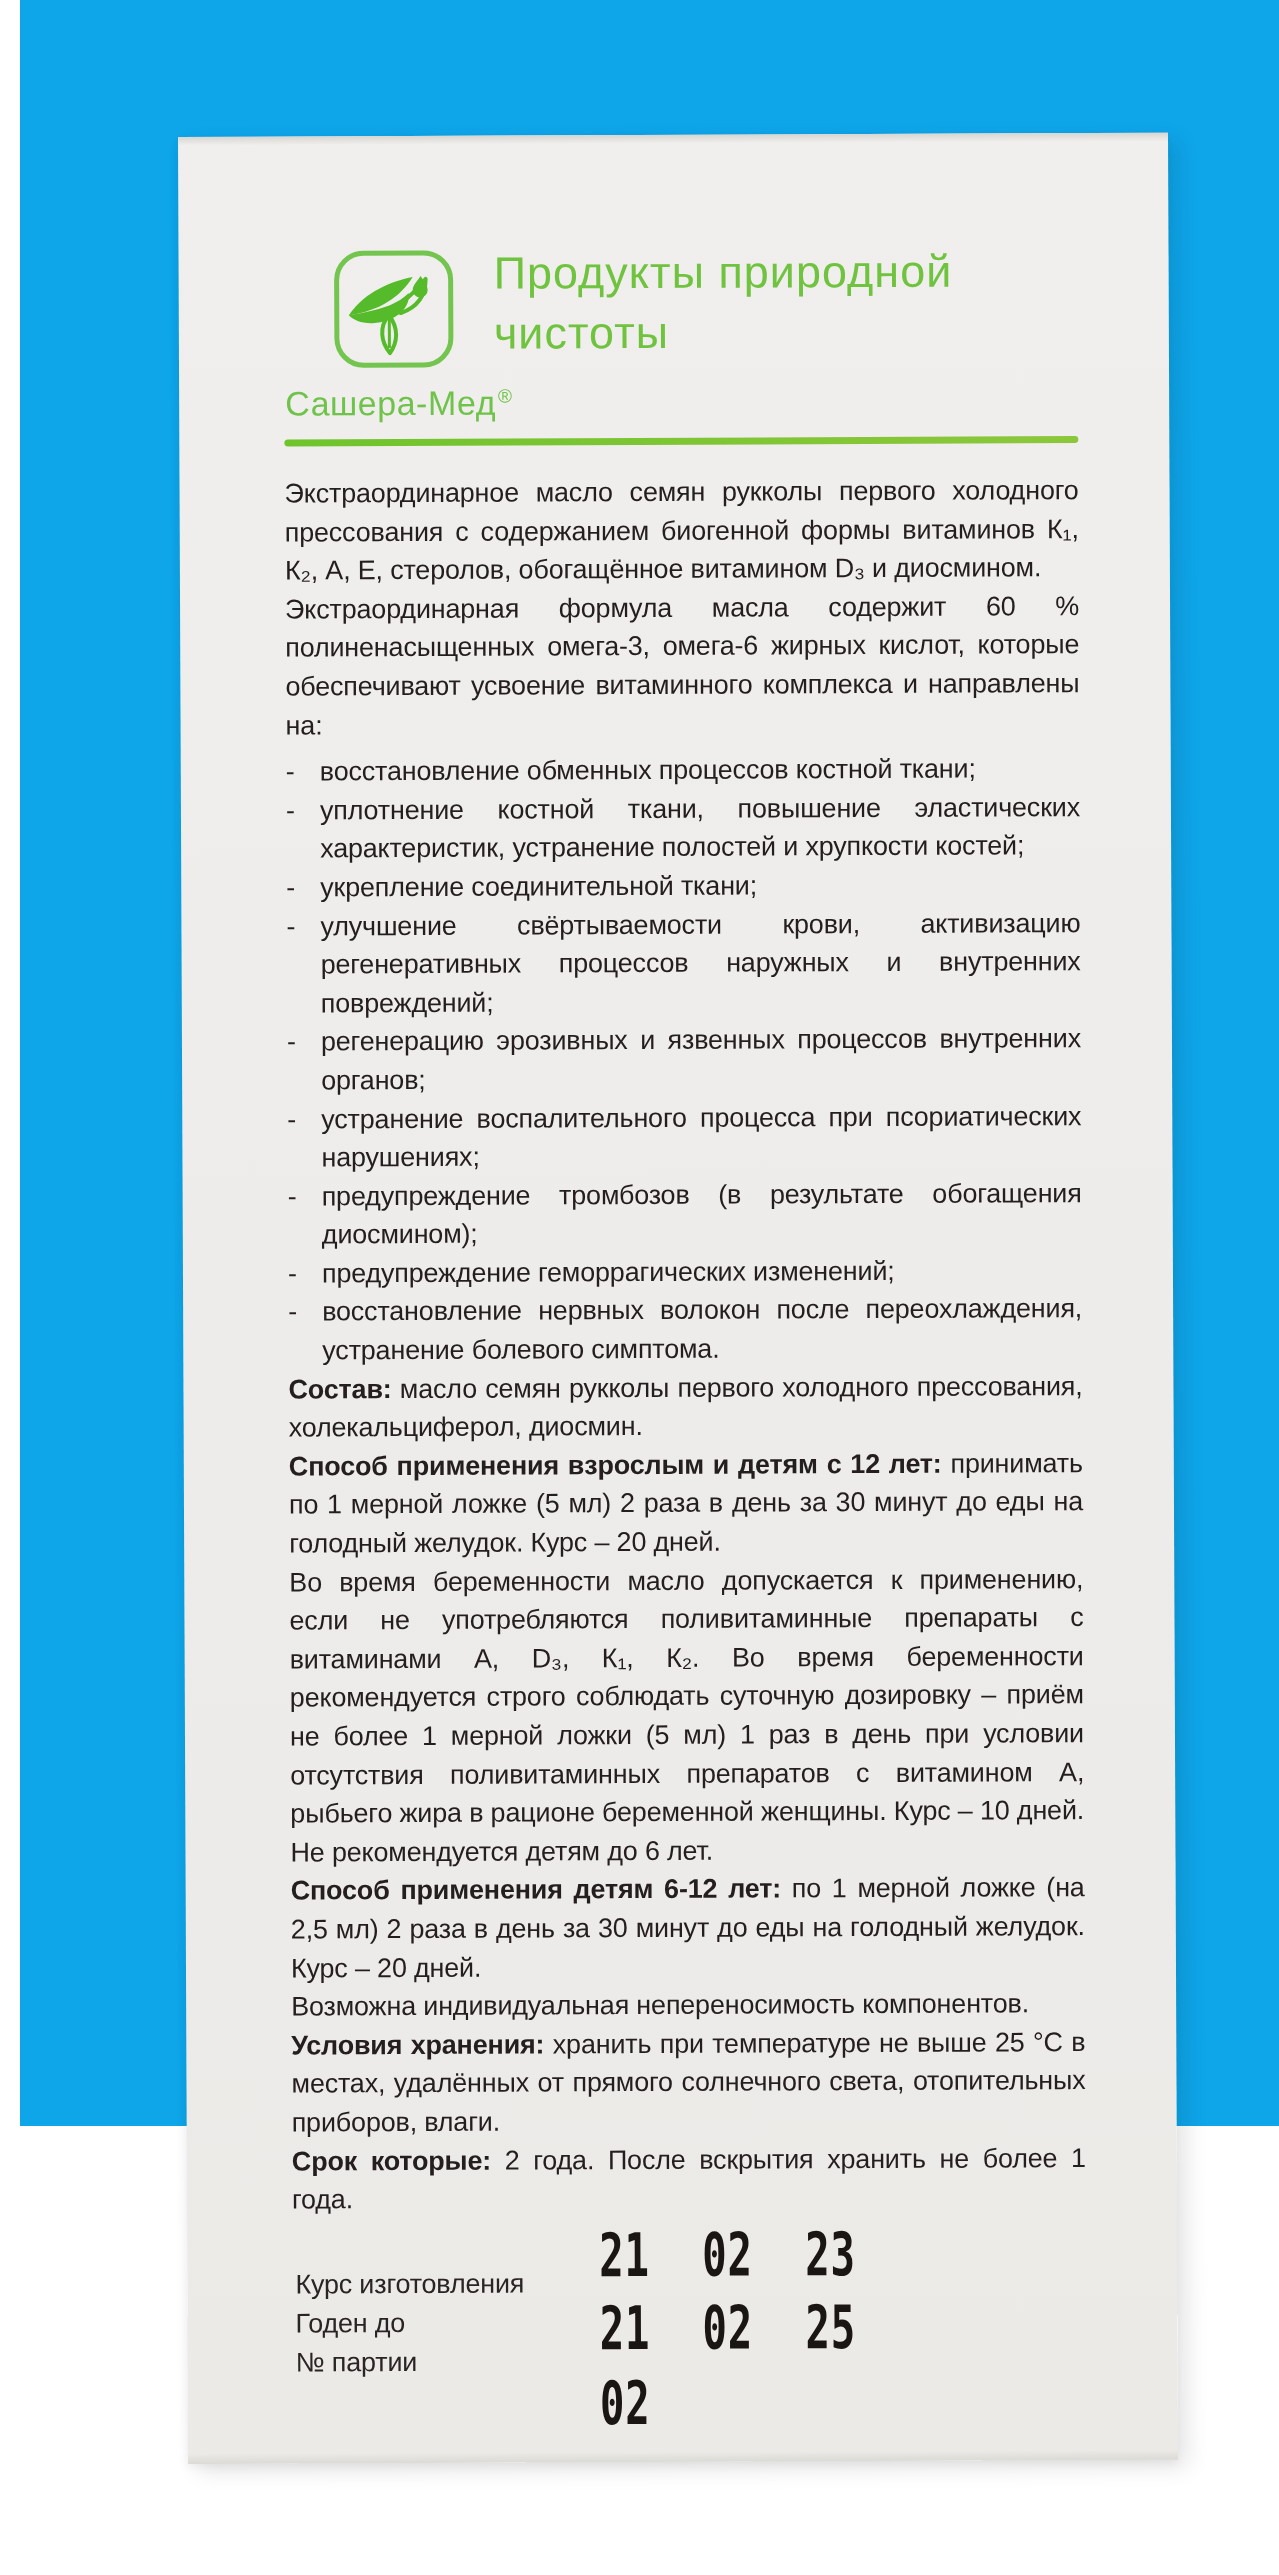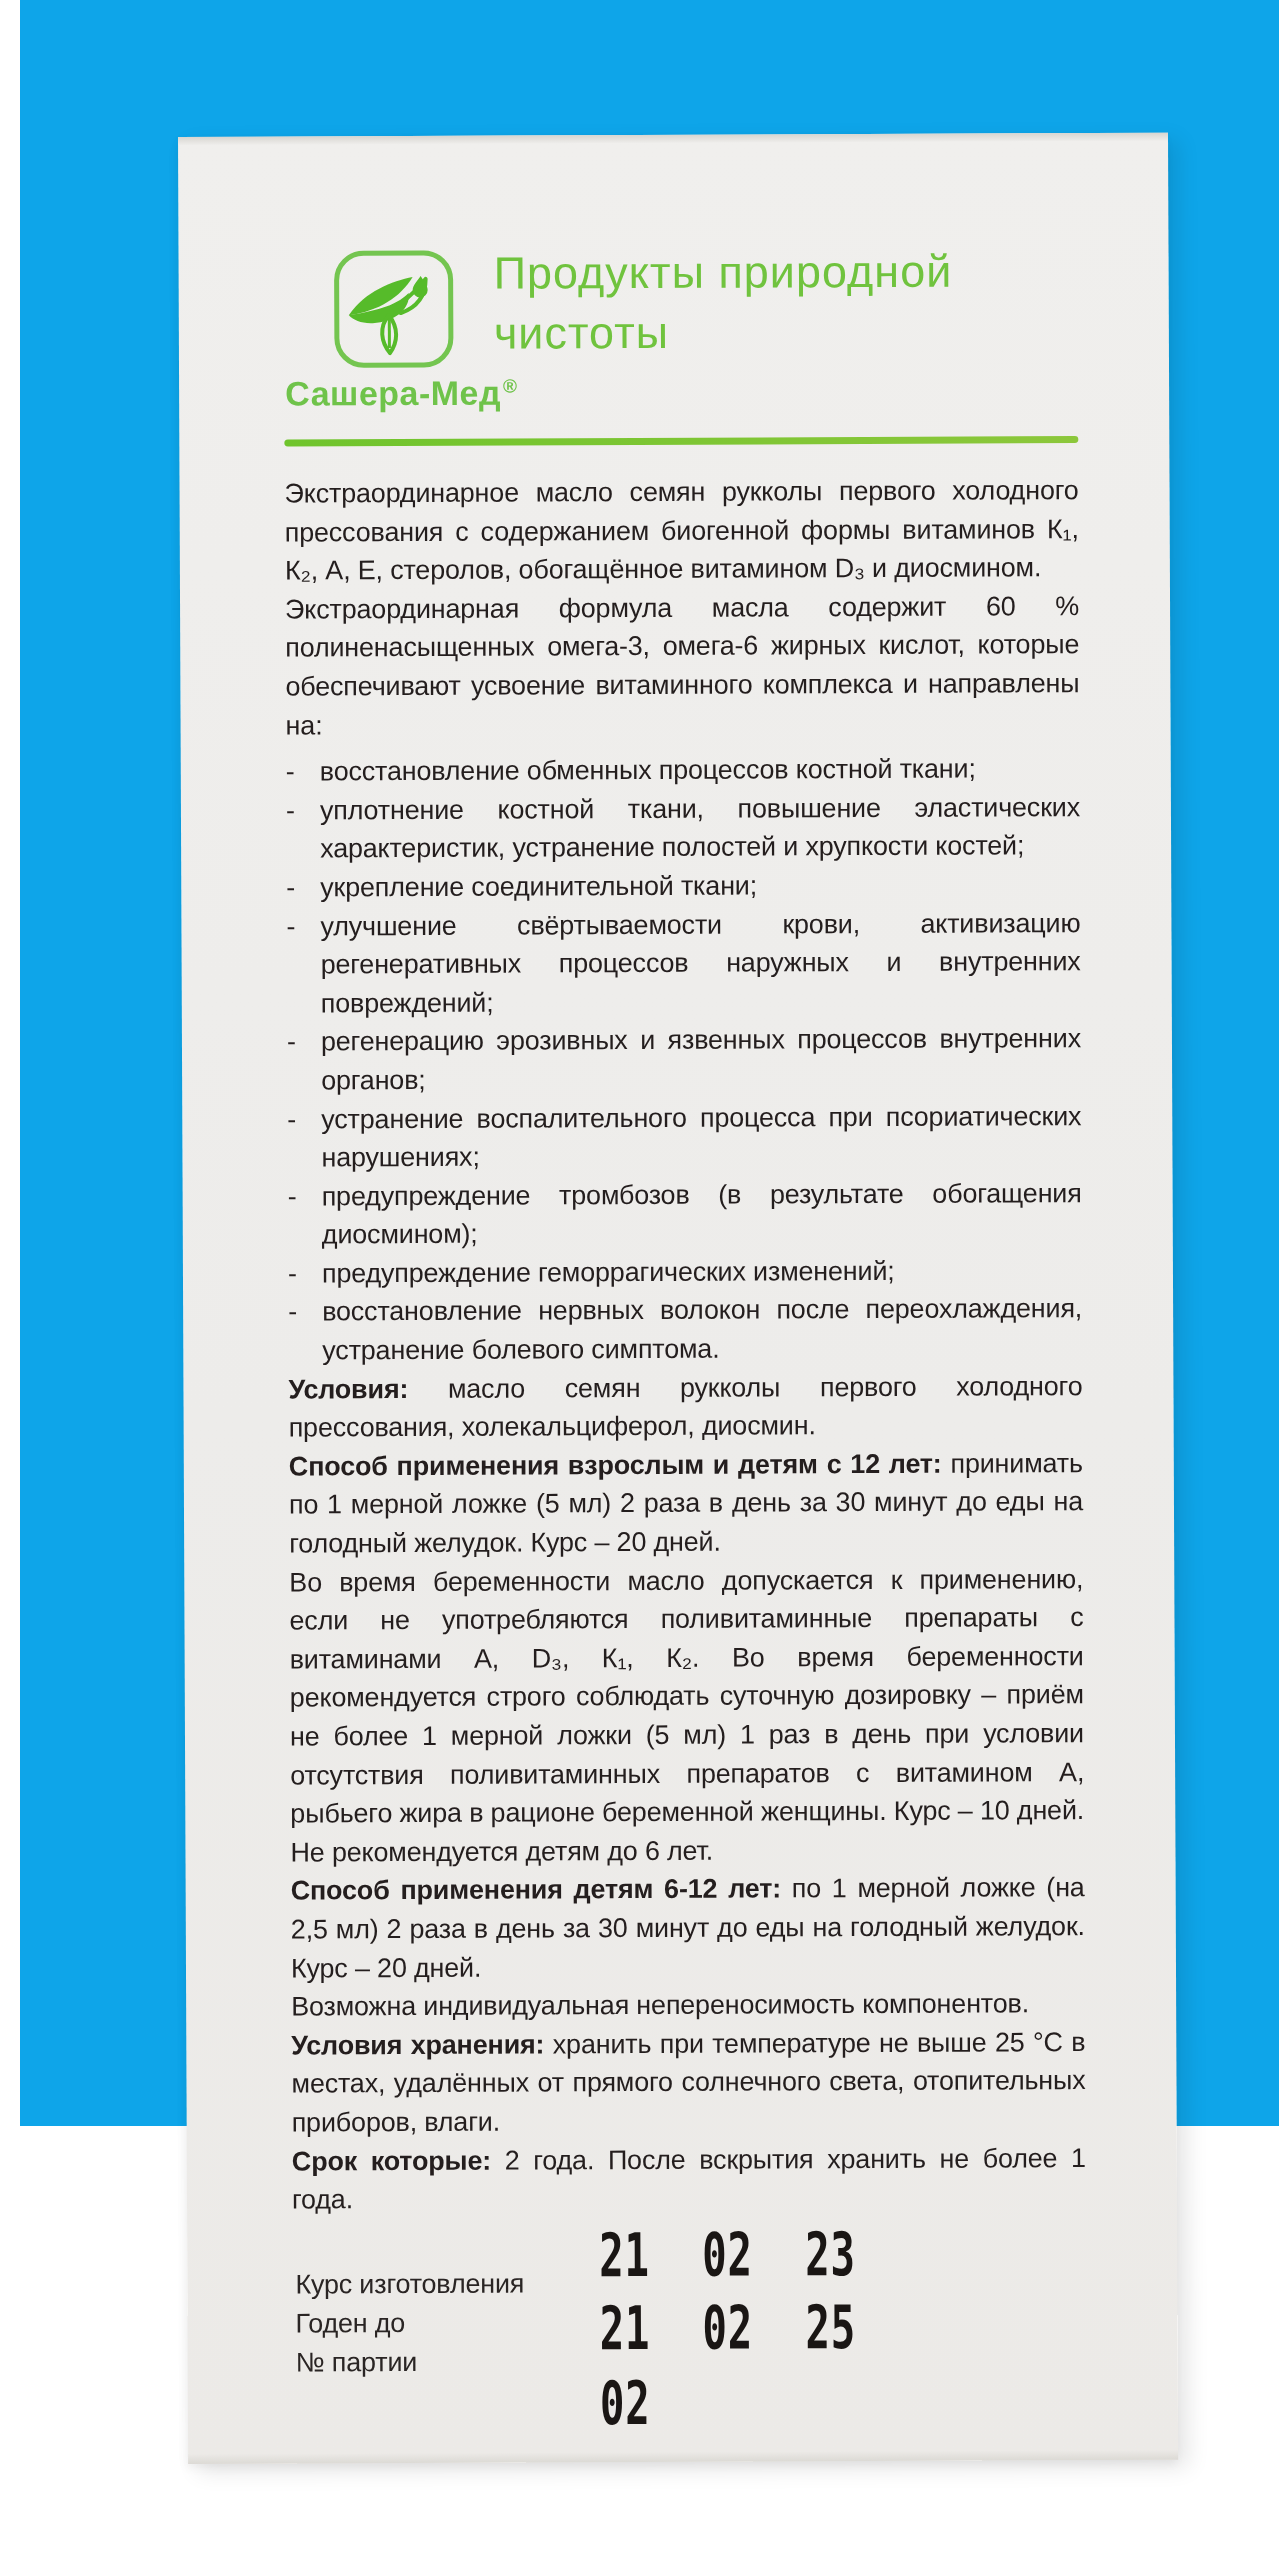--- a/index.html
+++ b/index.html
@@ -32,22 +32,22 @@
   
   .logo {
     position:absolute; left:154px; top:113px; width:122px; height:120px;
   }
   .tagline {
     position:absolute; left:315px; top:108px; width:480px;
     color:#70c33e; font-size:45px; line-height:60px; letter-spacing:1px;
     font-weight:400;
   }
   .brandname {
-    position:absolute; left:106px; top:238px;
-    color:#6fc34a; font-size:34px; letter-spacing:0.5px; font-weight:700;
+    position:absolute; left:106px; top:248px;
+    color:#6fc34a; font-size:34px; letter-spacing:0.5px; font-weight:400;
   }
   .brandname .reg {
     font-size:19px; vertical-align:super; line-height:0; margin-left:2px;
   }
   .rule {
     position:absolute; left:105px; top:303px; width:794px; height:7px;
     background:linear-gradient(90deg,#6fc42c,#8cc73b);
     border-radius:4px;
   }
 
@@ -145,21 +145,21 @@
         <div class="bullet">
           <span class="dash">-</span>
           <span class="txt">предупреждение геморрагических изменений;</span>
         </div>
         <div class="bullet">
           <span class="dash">-</span>
           <span class="txt">восстановление нервных волокон после переохлаждения, устранение болевого симптома.</span>
         </div>
       </div>
 
-      <p><span class="lead">Условия:</span><span> масло семян рукколы первого холодного прессования, холекальциферол, диосмин.</span></p>
+      <p><span class="lead">Состав:</span><span> масло семян рукколы первого холодного прессования, холекальциферол, диосмин.</span></p>
 
       <p><span class="lead">Способ применения взрослым и детям с 12 лет:</span><span> принимать по 1 мерной ложке (5 мл) 2 раза в день за 30 минут до еды на голодный желудок. Курс – 20 дней.</span></p>
 
       <p>Во время беременности масло допускается к применению, если не употребляются поливитаминные препараты с витаминами А, D₃, К₁, К₂. Во время беременности рекомендуется строго соблюдать суточную дозировку – приём не более 1 мерной ложки (5 мл) 1 раз в день при условии отсутствия поливитаминных препаратов с витамином А, рыбьего жира в рационе беременной женщины. Курс – 10 дней.</p>
 
       <p>Не рекомендуется детям до 6 лет.</p>
 
       <p><span class="lead">Способ применения детям 6-12 лет:</span><span> по 1 мерной ложке (на 2,5 мл) 2 раза в день за 30 минут до еды на голодный желудок. Курс – 20 дней.</span></p>
 
       <p>Возможна индивидуальная непереносимость компонентов.</p>

